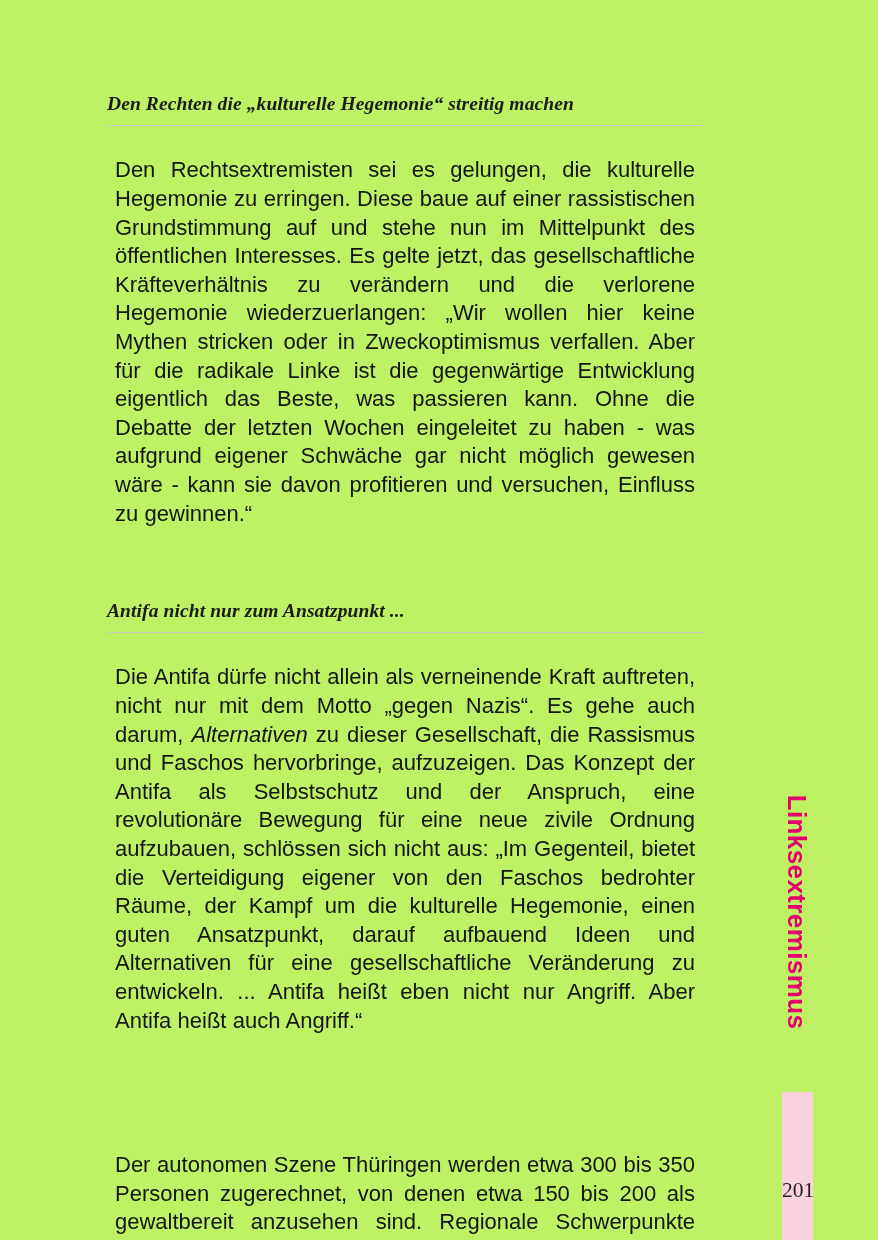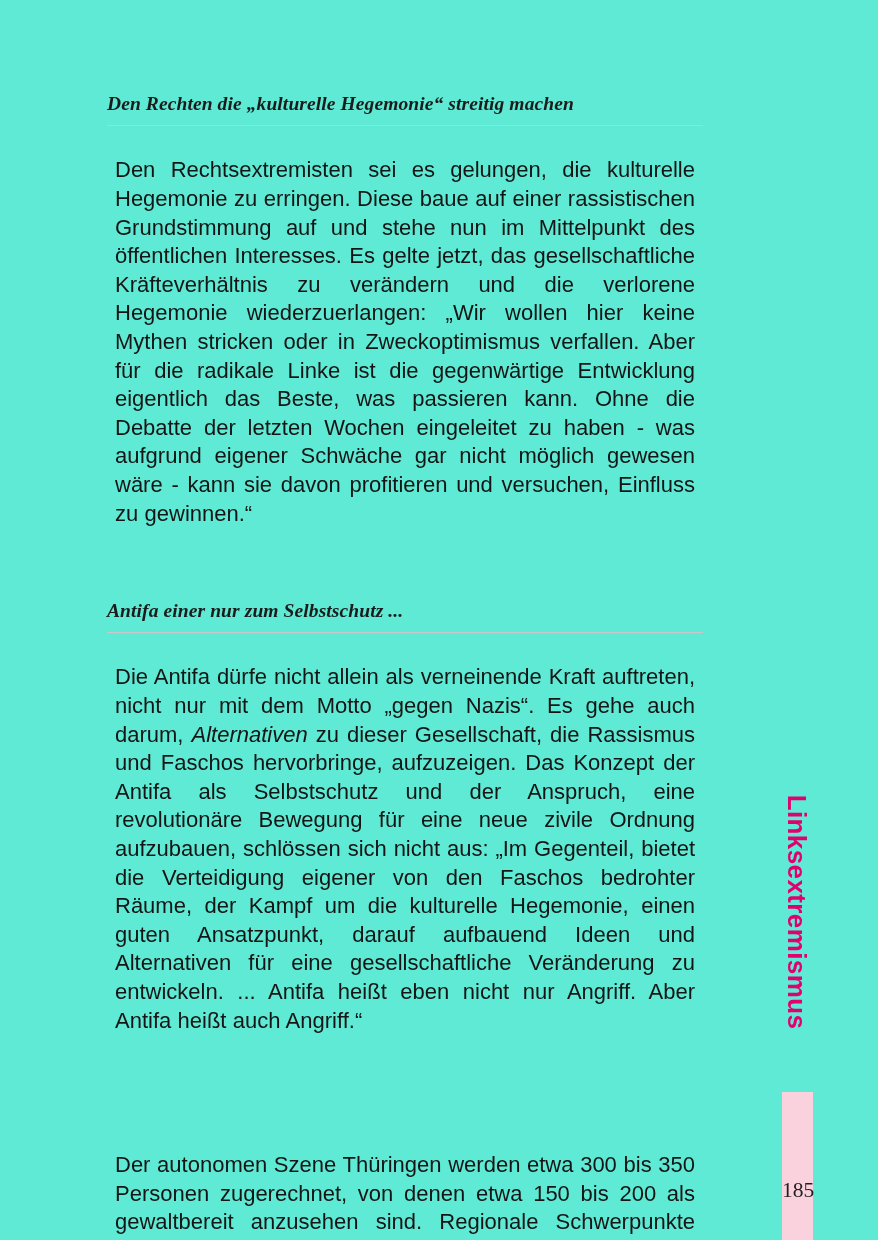--- a/index.html
+++ b/index.html
@@ -13,21 +13,21 @@
     position: relative;
     overflow: hidden;
     font-family: "Liberation Sans", sans-serif;
     color: #1a1a1a;
   }
 
   
   #page {
     position: absolute;
     inset: 0;
-    background: #5eead4;
+    background: #bef264;
     text-decoration: underline;
   }
 
   
   #content {
     position: absolute;
     left: 107px;
     top: 0;
     width: 596px;
   }
@@ -131,36 +131,36 @@
     <div style="height:92px"></div>
 
     <h2 class="sub-head">Den Rechten die „kulturelle Hegemonie“ streitig machen</h2>
 
     <div class="gap-head-to-par"></div>
 
     <p class="body-par">Den Rechtsextremisten sei es gelungen, die kulturelle Hegemonie zu erringen. Diese baue auf einer rassistischen Grundstimmung  auf und stehe nun im Mittelpunkt des öffentlichen Interesses. Es gelte jetzt, das gesellschaftliche Kräfteverhältnis zu verändern und die verlorene Hegemonie wiederzuerlangen: „Wir wollen hier keine Mythen stricken oder in Zweckoptimismus verfallen. Aber für die radikale Linke ist die gegenwärtige Entwicklung eigentlich das Beste, was passieren kann. Ohne die Debatte der letzten Wochen eingeleitet zu haben -  was aufgrund eigener Schwäche gar nicht möglich gewesen wäre  - kann sie davon profitieren und versuchen, Einfluss zu gewinnen.“</p>
 
     <div class="gap-par-to-head"></div>
 
-    <h2 class="sub-head">Antifa einer nur zum Selbstschutz ...</h2>
+    <h2 class="sub-head">Antifa nicht nur zum Ansatzpunkt ...</h2>
 
     <div class="gap-head-to-par"></div>
 
     <p class="body-par"><span>Die Antifa dürfe nicht allein als verneinende Kraft auftreten, nicht nur mit dem Motto „gegen Nazis“. Es gehe auch darum, </span><em>Alternativen</em><span> zu dieser Gesellschaft, die Rassismus und Faschos hervorbringe, aufzuzeigen. Das Konzept der Antifa als Selbstschutz und der Anspruch, eine revolutionäre Bewegung für eine neue zivile Ordnung aufzubauen, schlössen sich nicht aus: „Im Gegenteil, bietet die Verteidigung eigener von den Faschos bedrohter Räume, der Kampf um die kulturelle Hegemonie, einen guten Ansatzpunkt, darauf aufbauend Ideen und Alternativen für eine gesellschaftliche Veränderung zu entwickeln. ... Antifa heißt eben nicht nur Angriff. Aber Antifa heißt auch Angriff.“</span></p>
 
     <div style="height:79px"></div>
 
 
     <div style="height:21px"></div>
 
     <p class="body-par">Der autonomen Szene Thüringen werden etwa 300 bis 350 Personen zugerechnet, von denen etwa 150 bis 200 als gewaltbereit anzusehen sind. Regionale Schwerpunkte bilden die Gebiete Jena, Erfurt, Eisenach und Weimar. Als Treffpunkte der autonomen Szene Thüringens dienten hauptsächlich der Infoladen Sabotnik in Erfurt, der Infoladen Jena sowie zwei Anlaufstellen in Weimar.</p>
 
   </div>
 
   <div id="side-tab">
     <span class="tab-text">Linksextremismus</span>
   </div>
 
   <div id="folio-band">
-    <div class="folio">185</div>
+    <div class="folio">201</div>
   </div>
 
 </div>
 
 </body></html>

